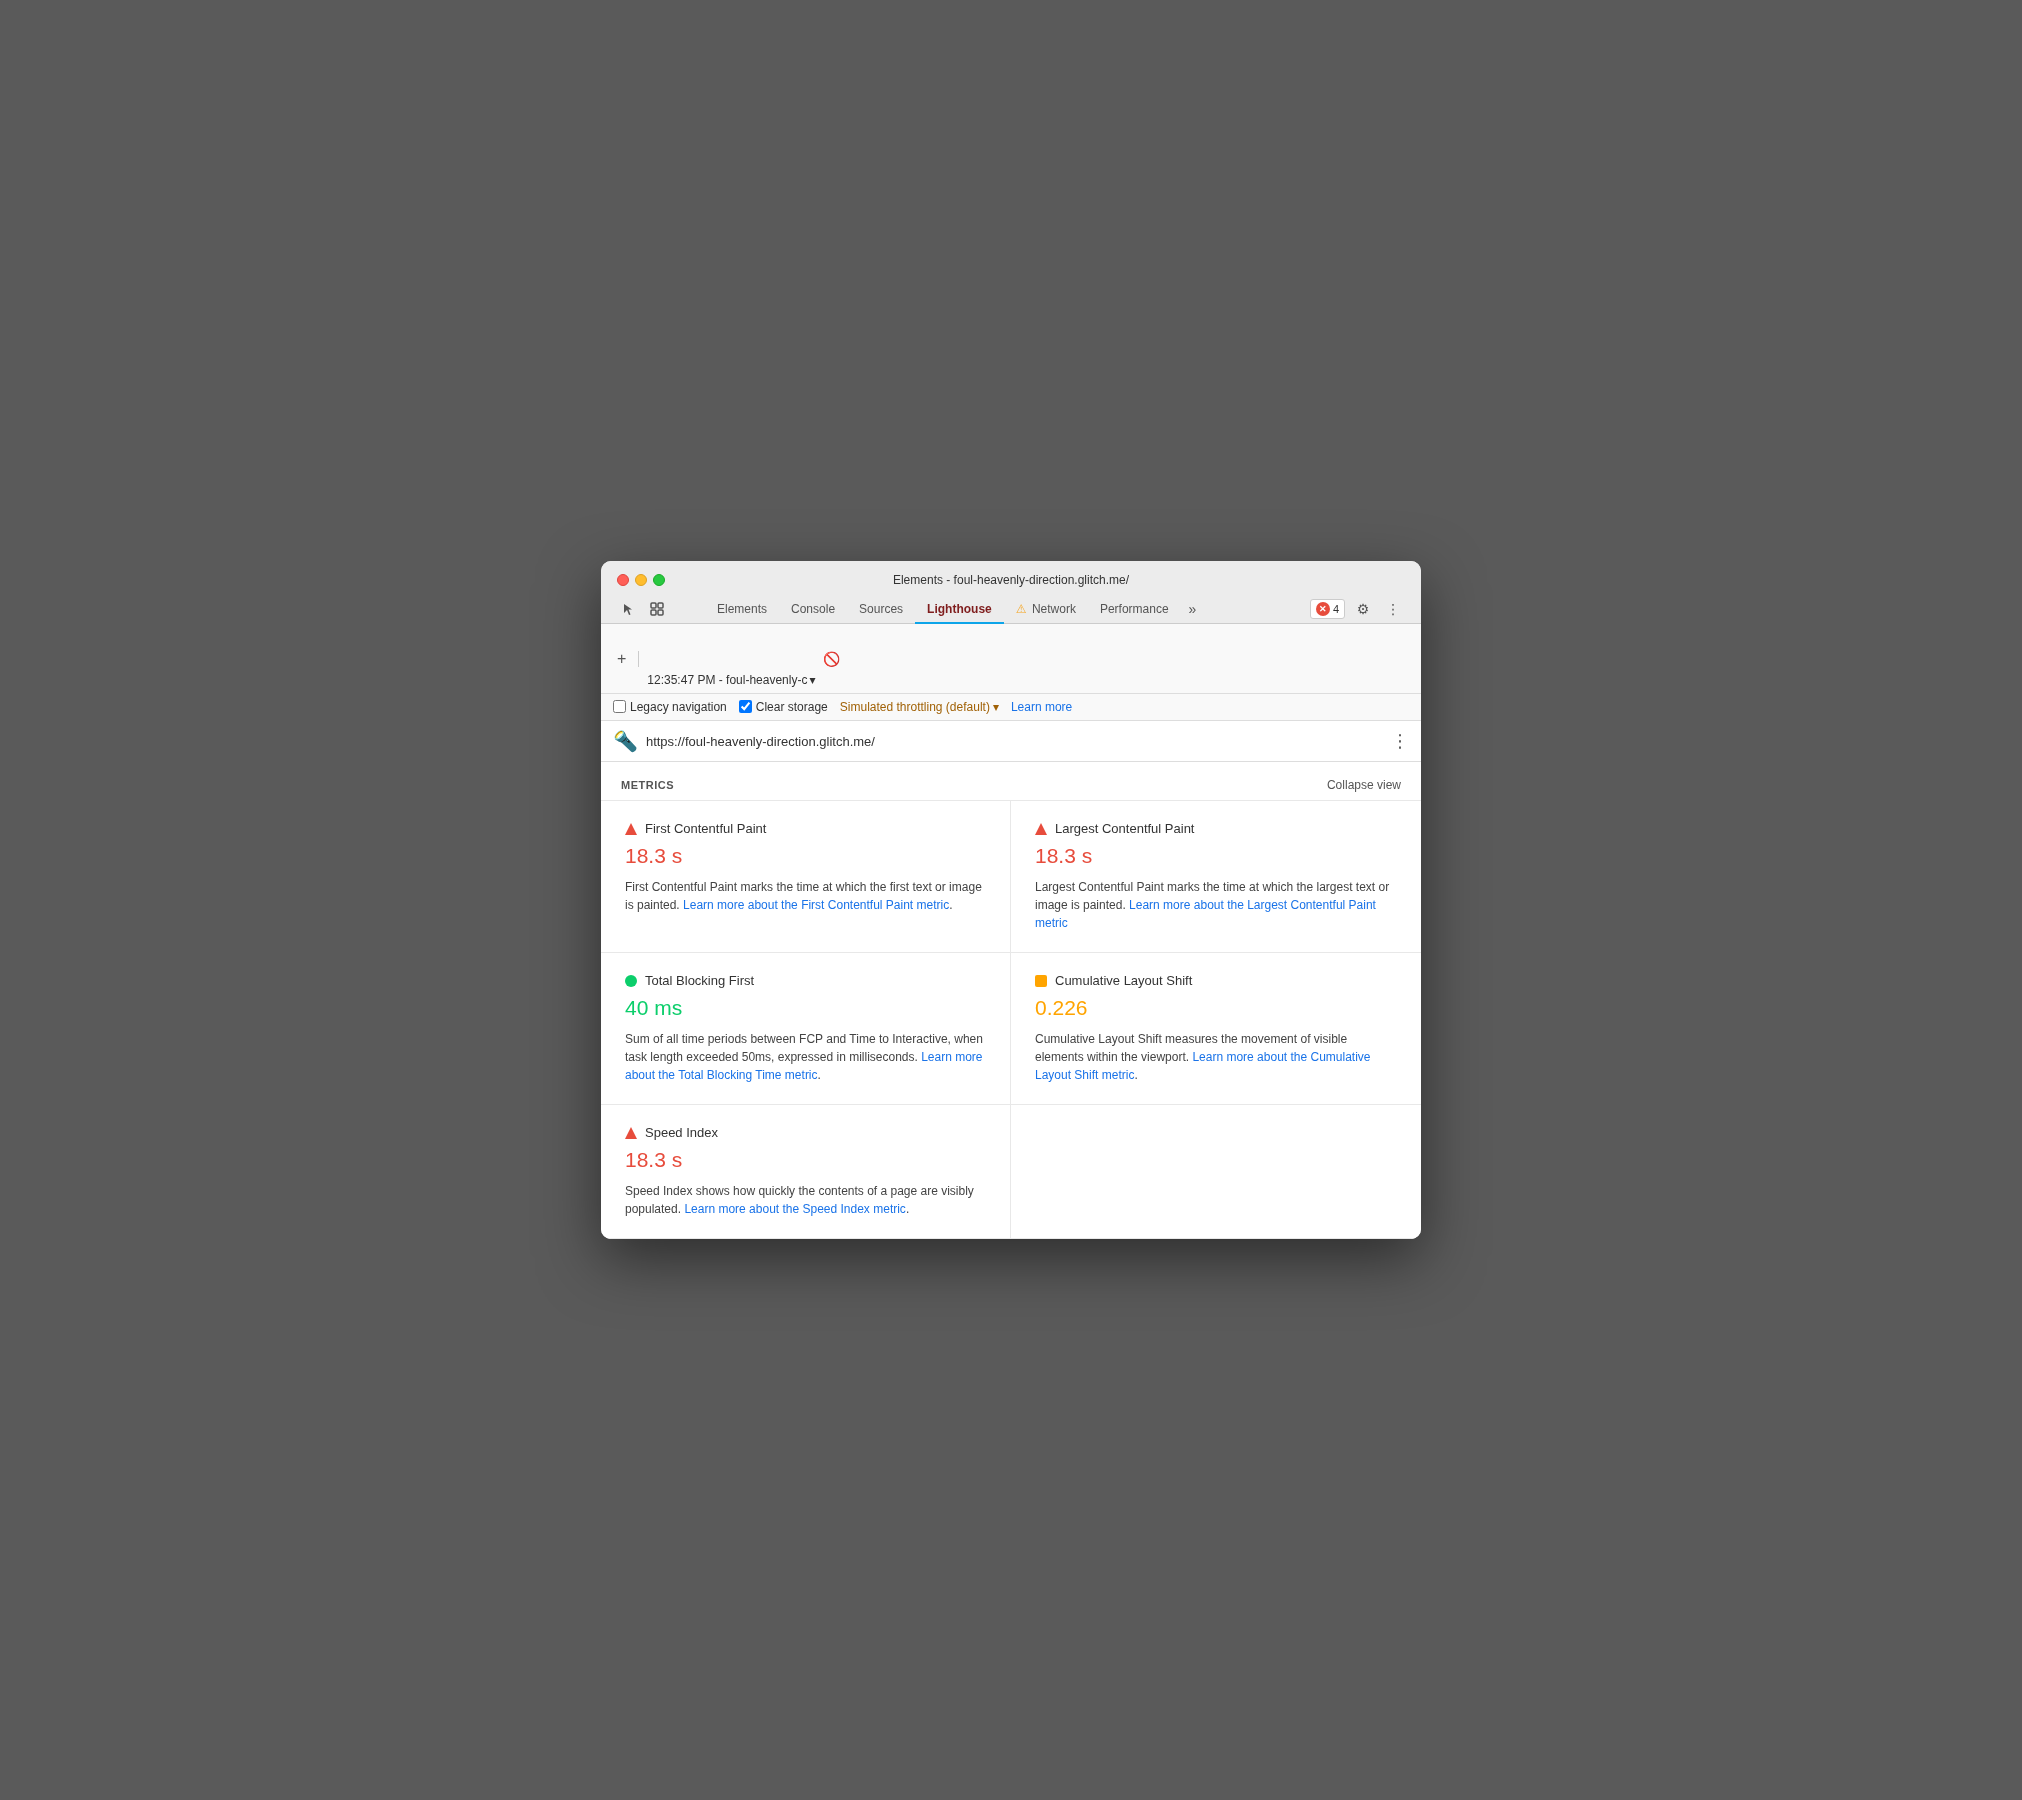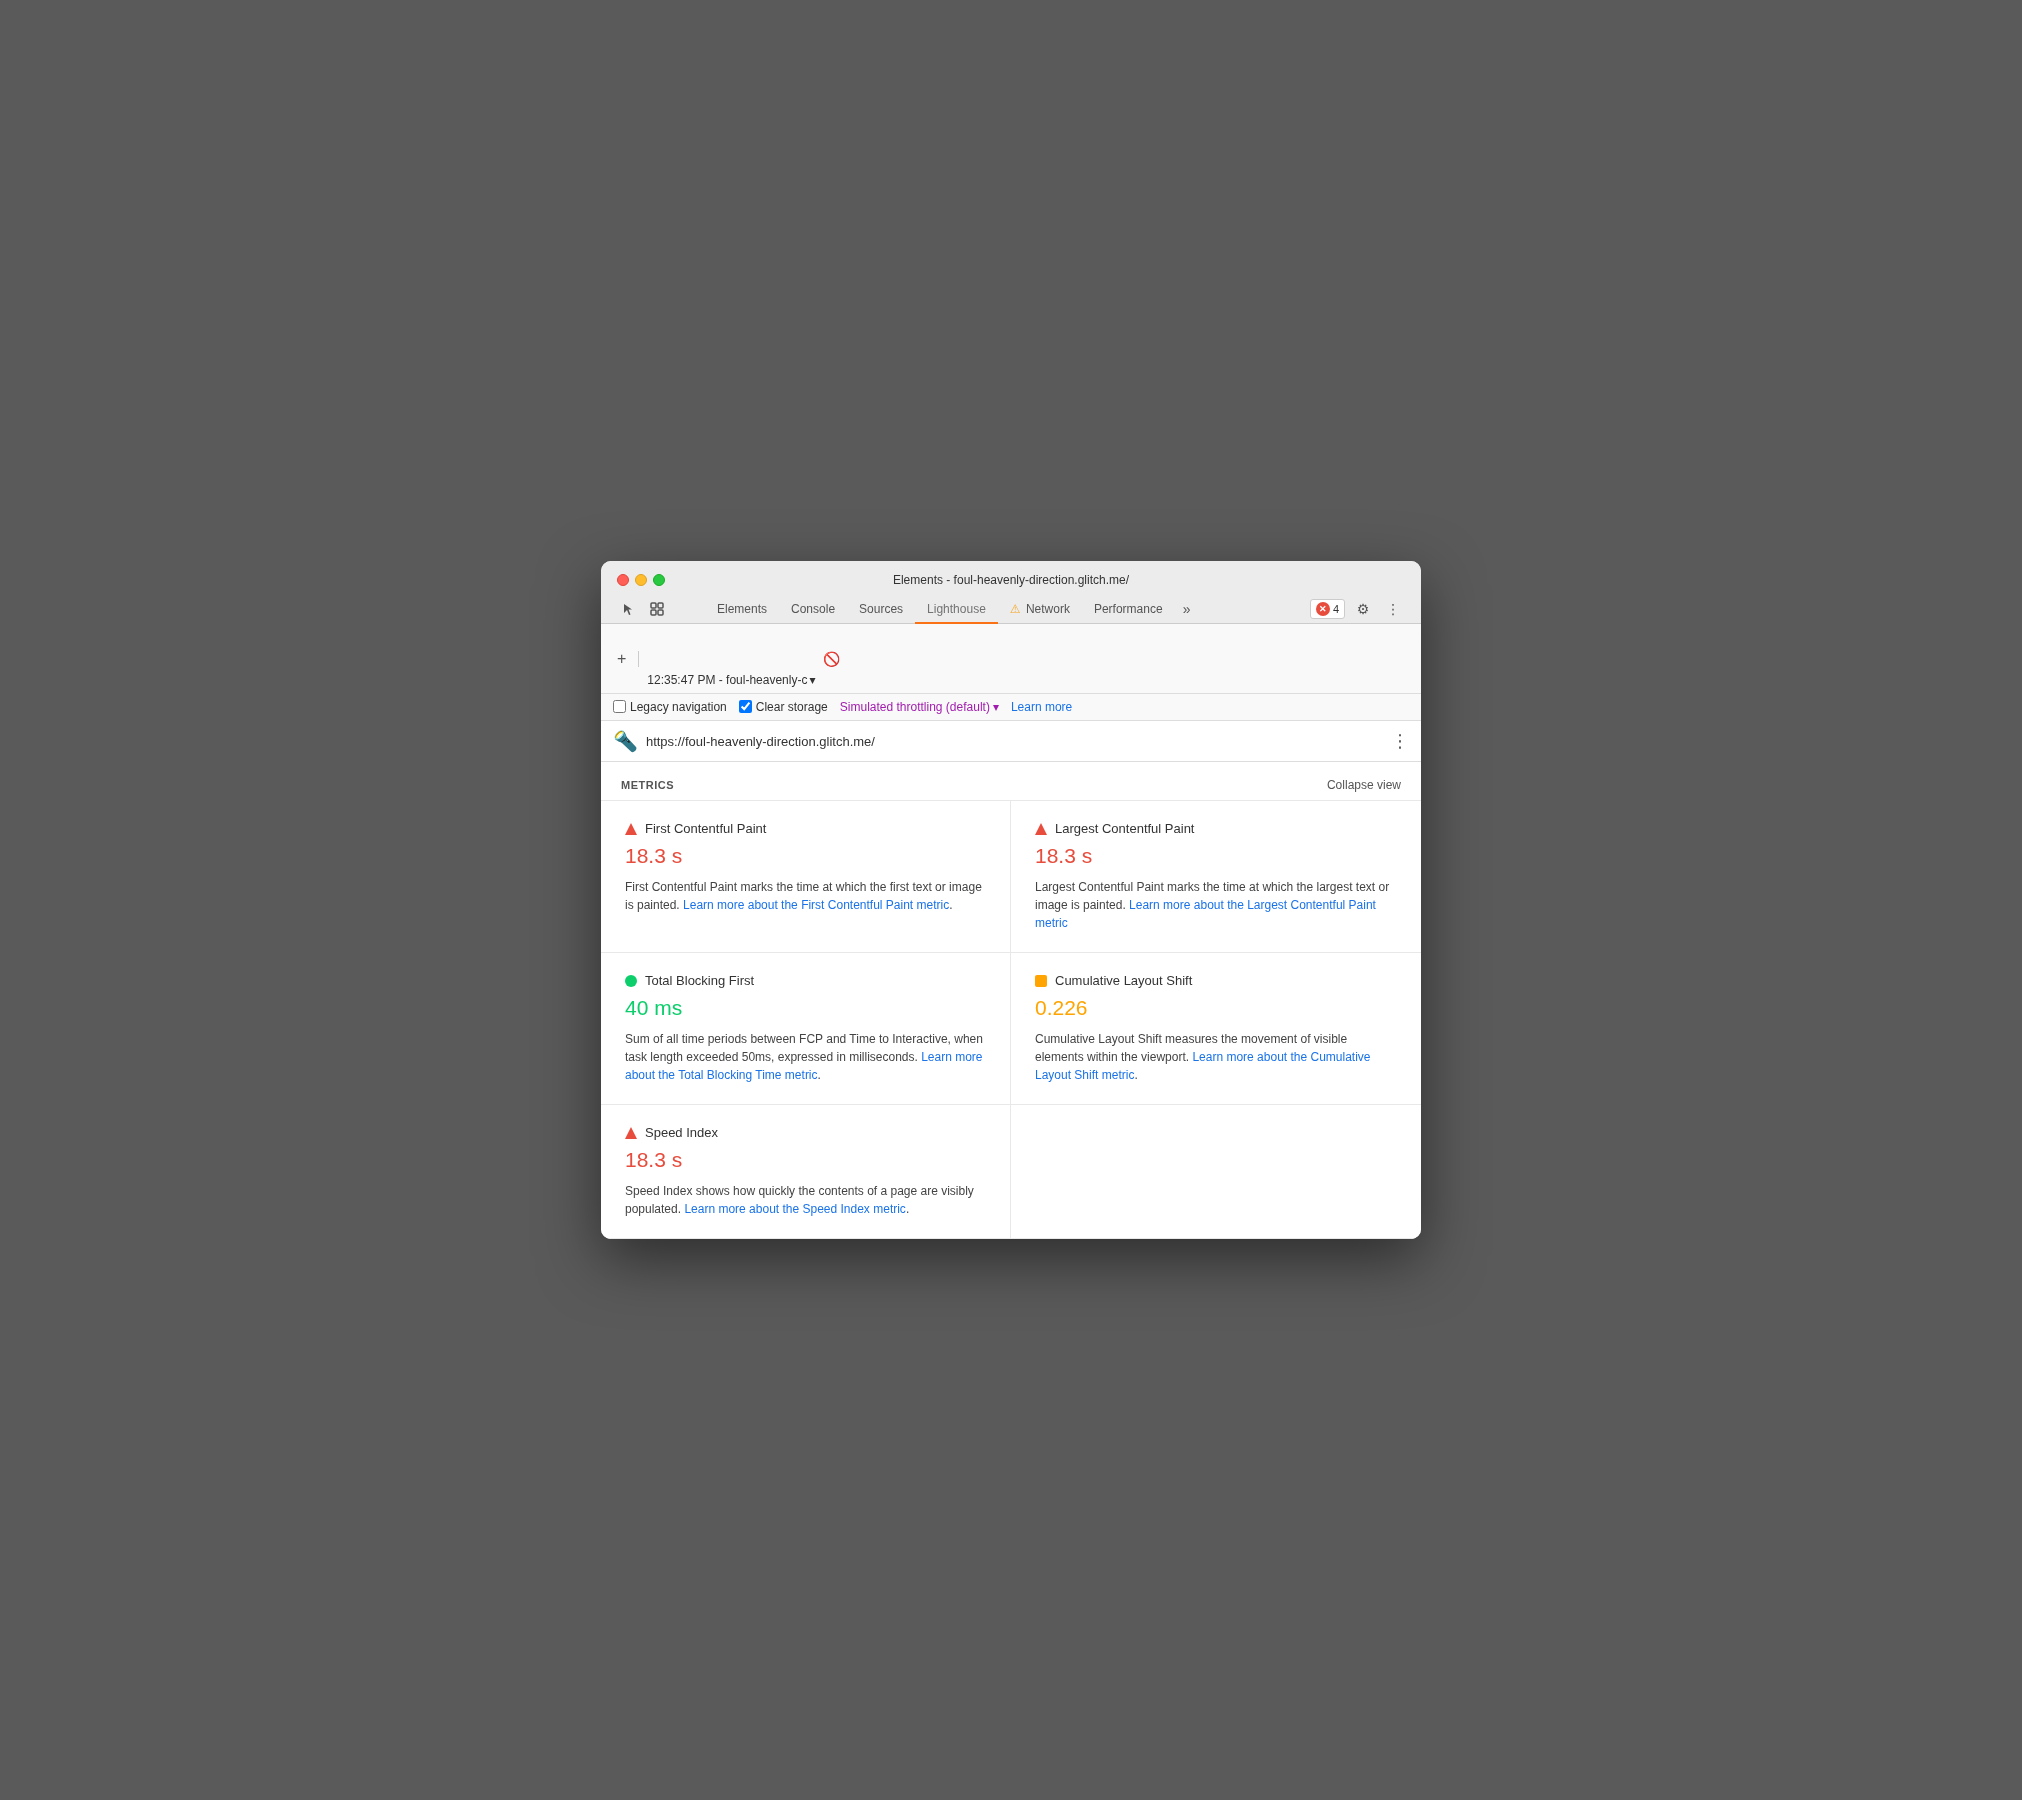--- a/index.html
+++ b/index.html
@@ -83,23 +83,23 @@
     .tab {
       padding: 6px 12px;
       font-size: 12px;
       color: #555;
       cursor: pointer;
       white-space: nowrap;
       border-bottom: 2px solid transparent;
       margin-bottom: -1px;
     }
     .tab.active {
-      color: #737373;
-      border-bottom: 2px solid #f97316;
-      font-weight: 400;
+      color: #7f1d1d;
+      border-bottom: 2px solid #0ea5e9;
+      font-weight: 700;
     }
     .tab-more {
       padding: 6px 8px;
       font-size: 14px;
       color: #555;
       cursor: pointer;
     }
     .tab-right {
       display: flex;
       align-items: center;
@@ -193,21 +193,21 @@
     .checkbox-item input[type="checkbox"] {
       width: 13px;
       height: 13px;
     }
     .throttle-dropdown {
       display: flex;
       align-items: center;
       gap: 3px;
       cursor: pointer;
       font-size: 12px;
-      color: #a21caf;
+      color: #a16207;
     }
     .learn-more-link {
       color: #1a73e8;
       text-decoration: none;
       font-size: 12px;
     }
     
     .url-bar {
       background: white;
       border-bottom: 1px solid #ddd;

